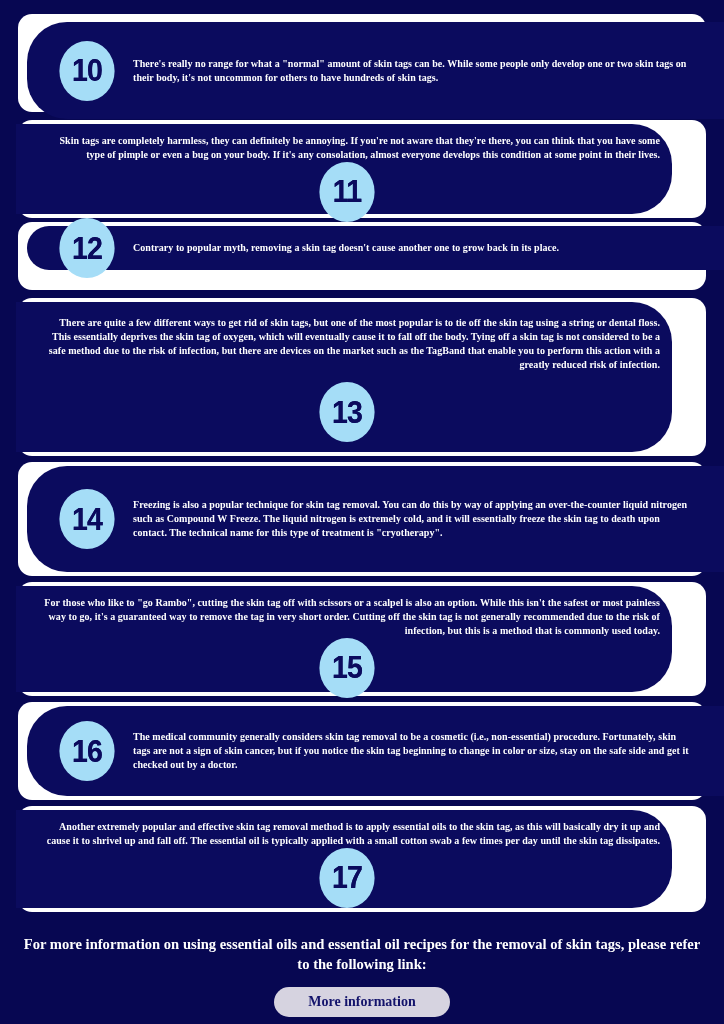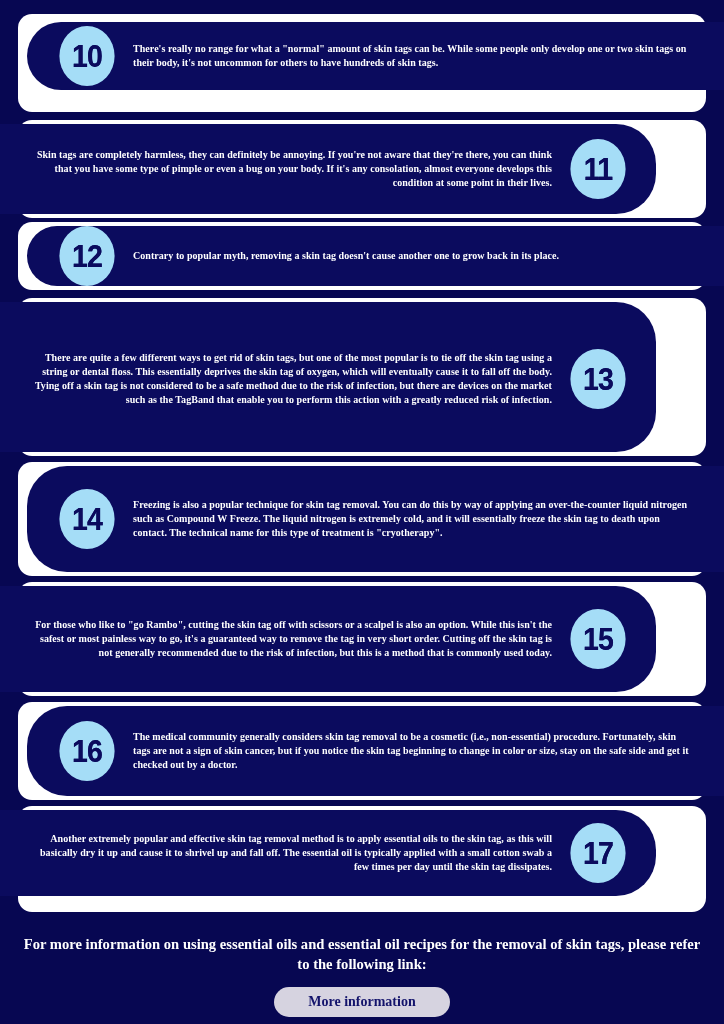--- a/index.html
+++ b/index.html
@@ -43,28 +43,28 @@
     left: 27px;
     right: 0;
     border-top-left-radius: 40px;
     border-bottom-left-radius: 40px;
     border-top-right-radius: 0;
     border-bottom-right-radius: 0;
     padding: 10px 18px 10px 12px;
     flex-direction: row;
   }
   .card.right-badge {
-    left: 0;
+    left: 16px;
     width: 656px;
     border-top-right-radius: 40px;
     border-bottom-right-radius: 40px;
     border-top-left-radius: 0;
     border-bottom-left-radius: 0;
     padding: 10px 12px 10px 18px;
-    flex-direction: row;
+    flex-direction: column;
   }
 
   
   .badge {
     flex: 0 0 auto;
     width: 60px;
     height: 60px;
     border-radius: 50%;
     background: #a5ddf7;
     color: #0b0b5e;
@@ -125,33 +125,33 @@
     font-family: "Liberation Serif", "DejaVu Serif", serif;
     cursor: pointer;
   }
 </style>
 </head>
 <body>
 
 <div id="infographic">
 
   <div class="panel" style="top:14px; height:98px;"></div>
-  <div class="card left-badge" style="top:22px; height:68px;">
+  <div class="card left-badge" style="top:22px; height:97px;">
     <div class="badge">10</div>
     <div class="body-text">There's really no range for what a "normal" amount of skin tags can be. While some people only develop one or two skin tags on their body, it's not uncommon for others to have hundreds of skin tags.</div>
   </div>
 
   <div class="panel" style="top:120px; height:98px;"></div>
   <div class="card right-badge" style="top:124px; height:90px;">
     <div class="body-text">Skin tags are completely harmless, they can definitely be annoying. If you're not aware that they're there, you can think that you have some type of pimple or even a bug on your body. If it's any consolation, almost everyone develops this condition at some point in their lives.</div>
     <div class="badge">11</div>
   </div>
 
   <div class="panel" style="top:222px; height:68px;"></div>
-  <div class="card left-badge" style="top:226px; height:60px;">
+  <div class="card left-badge" style="top:226px; height:44px;">
     <div class="badge">12</div>
     <div class="body-text">Contrary to popular myth, removing a skin tag doesn't cause another one to grow back in its place.</div>
   </div>
 
   <div class="panel" style="top:298px; height:158px;"></div>
   <div class="card right-badge" style="top:302px; height:150px; align-items:center;">
     <div class="body-text" style="padding-top:4px;">There are quite a few different ways to get rid of skin tags, but one of the most popular is to tie off the skin tag using a string or dental floss. This essentially deprives the skin tag of oxygen, which will eventually cause it to fall off the body. Tying off a skin tag is not considered to be a safe method due to the risk of infection, but there are devices on the market such as the TagBand that enable you to perform this action with a greatly reduced risk of infection.</div>
     <div class="badge" style="margin-top:4px;">13</div>
   </div>
 
@@ -167,21 +167,21 @@
     <div class="badge">15</div>
   </div>
 
   <div class="panel" style="top:702px; height:98px;"></div>
   <div class="card left-badge" style="top:706px; height:90px;">
     <div class="badge">16</div>
     <div class="body-text">The medical community generally considers skin tag removal to be a cosmetic (i.e., non-essential) procedure. Fortunately, skin tags are not a sign of skin cancer, but if you notice the skin tag beginning to change in color or size, stay on the safe side and get it checked out by a doctor.</div>
   </div>
 
   <div class="panel" style="top:806px; height:106px;"></div>
-  <div class="card right-badge" style="top:810px; height:86px;">
+  <div class="card right-badge" style="top:810px; height:98px;">
     <div class="body-text">Another extremely popular and effective skin tag removal method is to apply essential oils to the skin tag, as this will basically dry it up and cause it to shrivel up and fall off. The essential oil is typically applied with a small cotton swab a few times per day until the skin tag dissipates.</div>
     <div class="badge">17</div>
   </div>
 
   <div id="footer">
     <div id="footer-text">For more information on using essential oils and essential oil recipes for the removal of skin tags, please refer to the following link:</div>
     <button id="more-info-button">More information</button>
   </div>
 
 </div>

